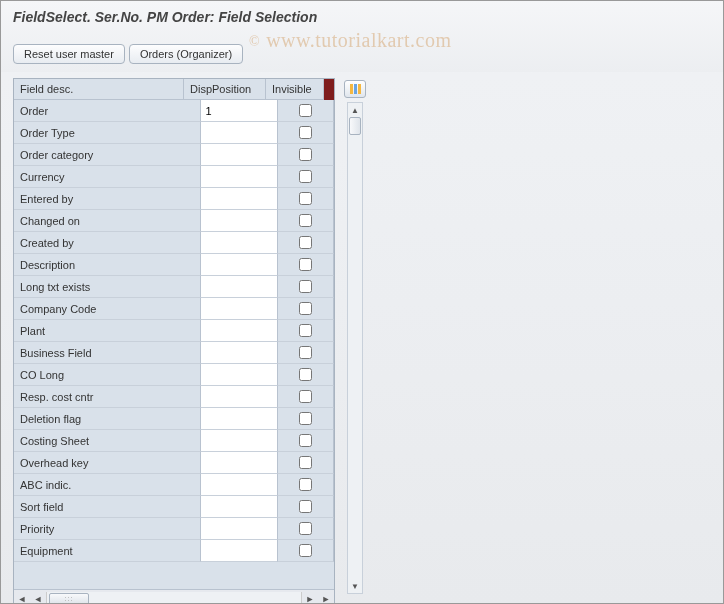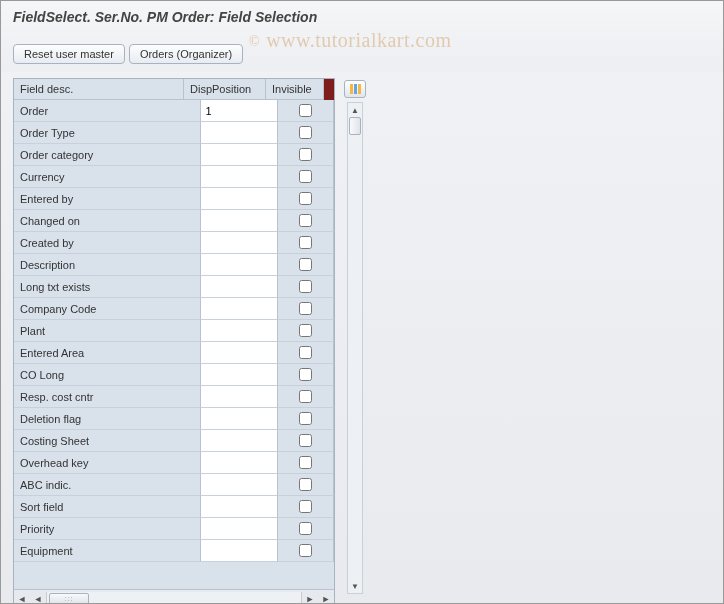--- a/index.html
+++ b/index.html
@@ -334,21 +334,21 @@
         <div class="row">
           <div class="cell cell1">Plant</div>
           <div class="cell cell2">
             <input type="text" style="">
           </div>
           <div class="cell cell3">
             <input type="checkbox" style="">
           </div>
         </div>
         <div class="row">
-          <div class="cell cell1">Entered Area</div>
+          <div class="cell cell1">Business Field</div>
           <div class="cell cell2">
             <input type="text" style="">
           </div>
           <div class="cell cell3">
             <input type="checkbox" style="">
           </div>
         </div>
         <div class="row">
           <div class="cell cell1">CO Long</div>
           <div class="cell cell2">

